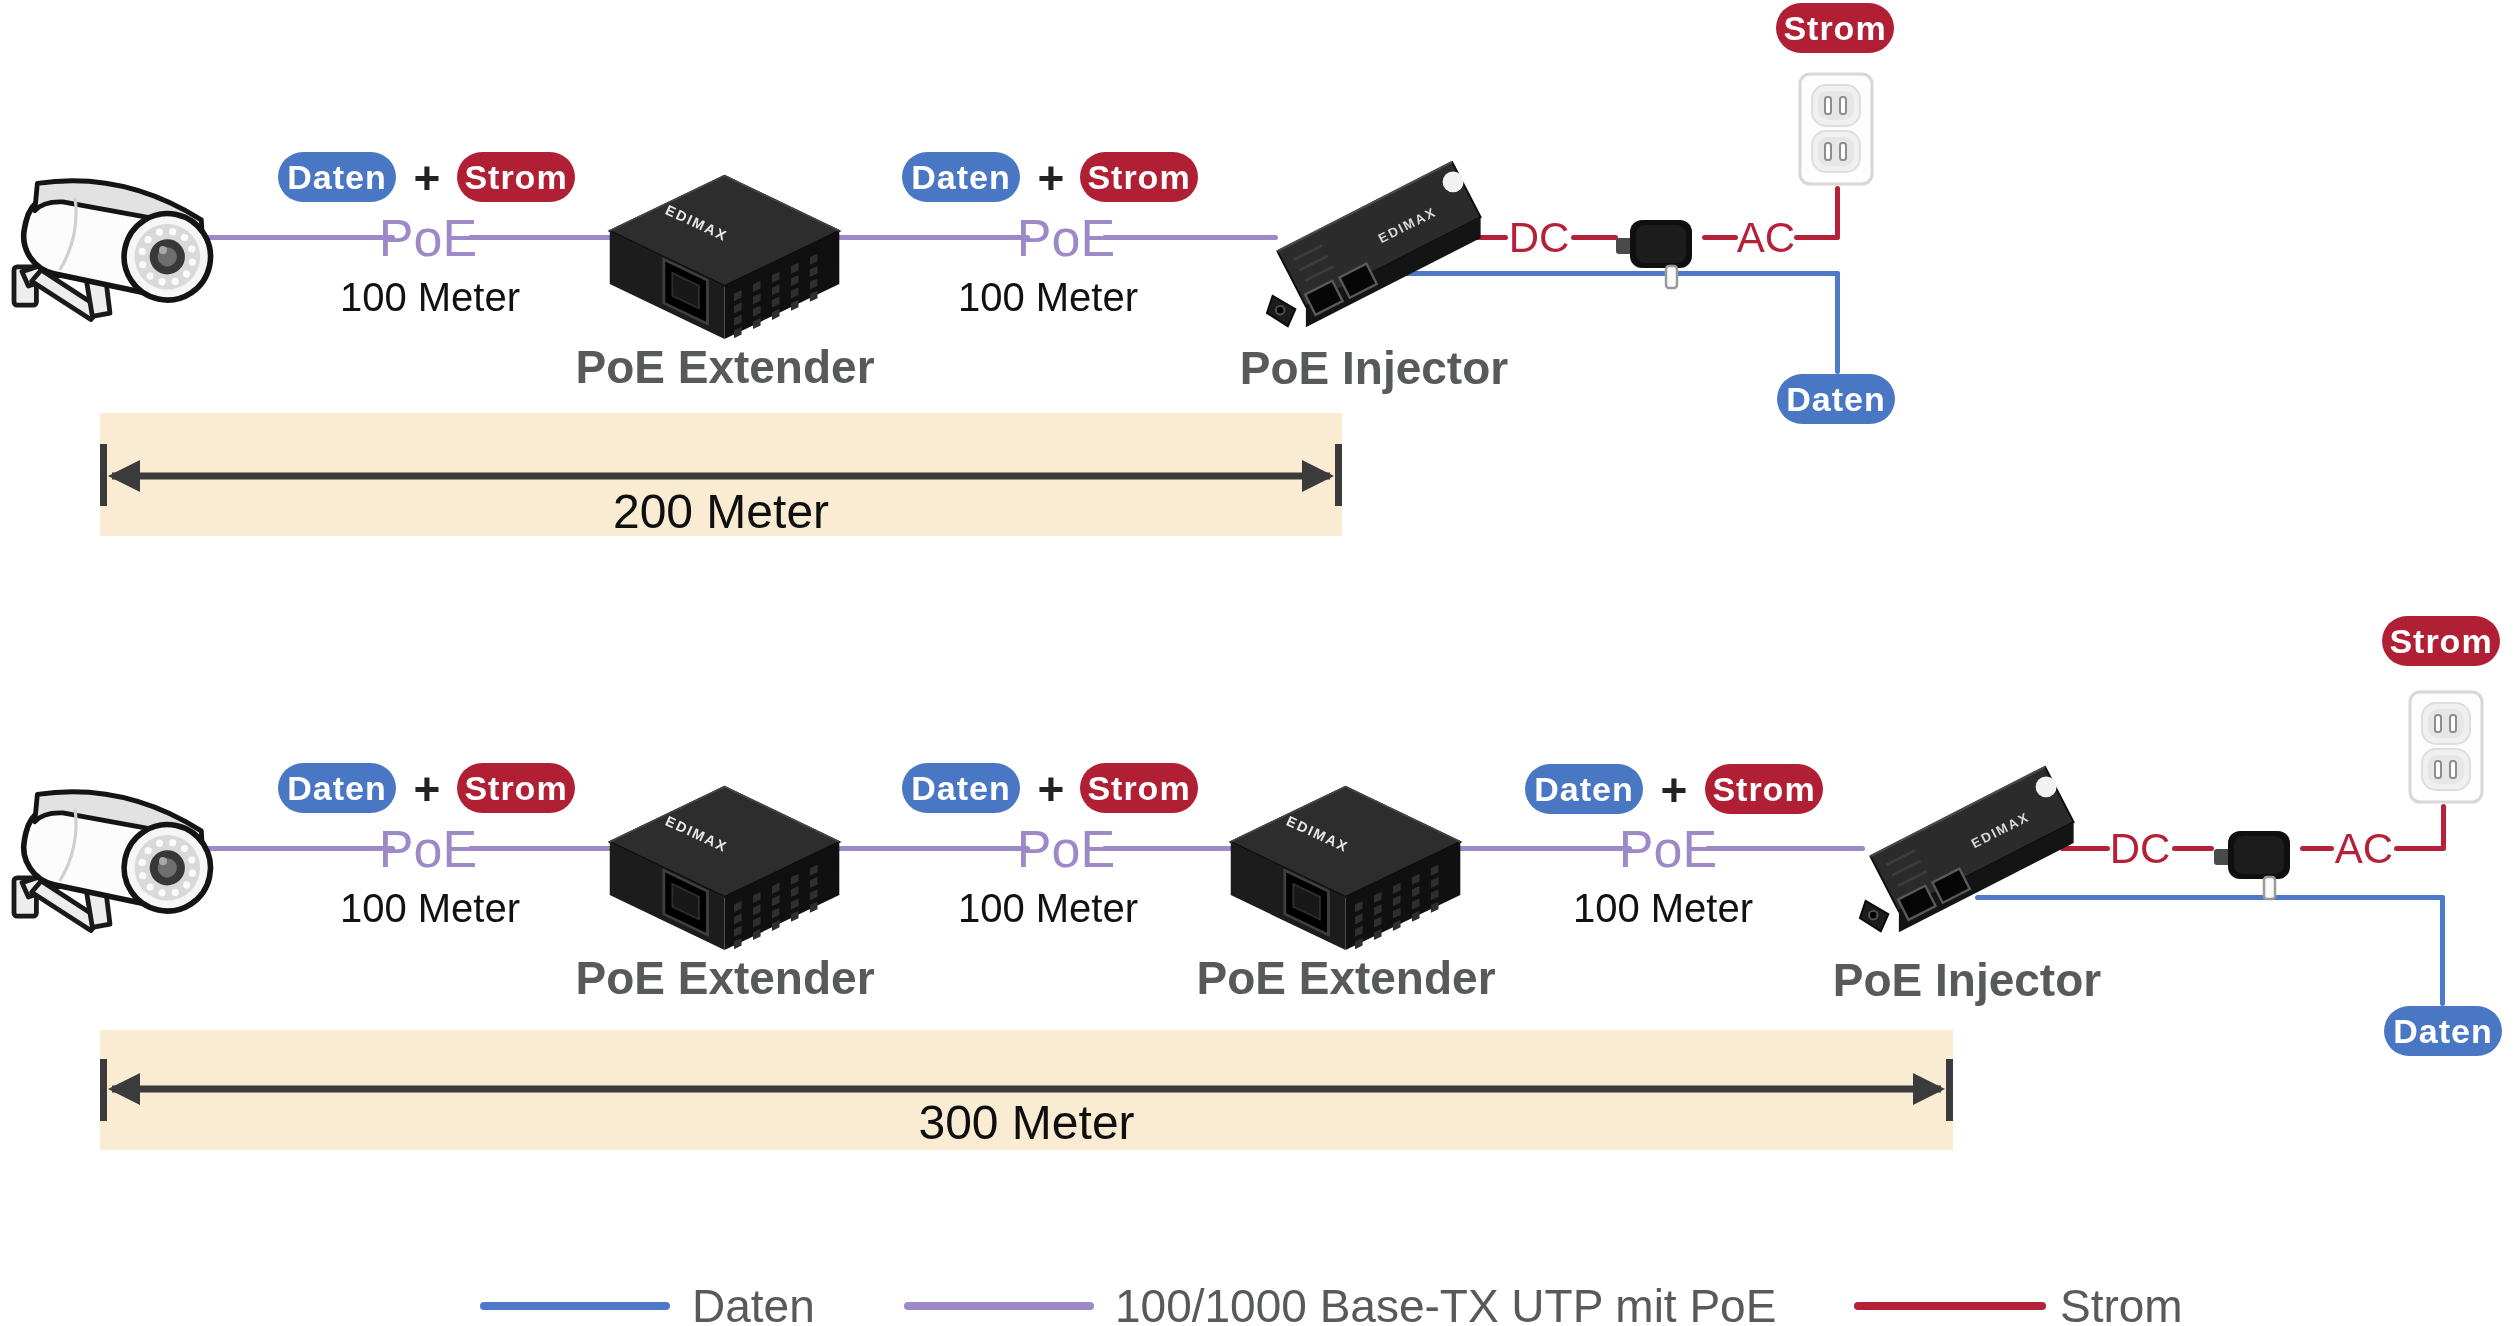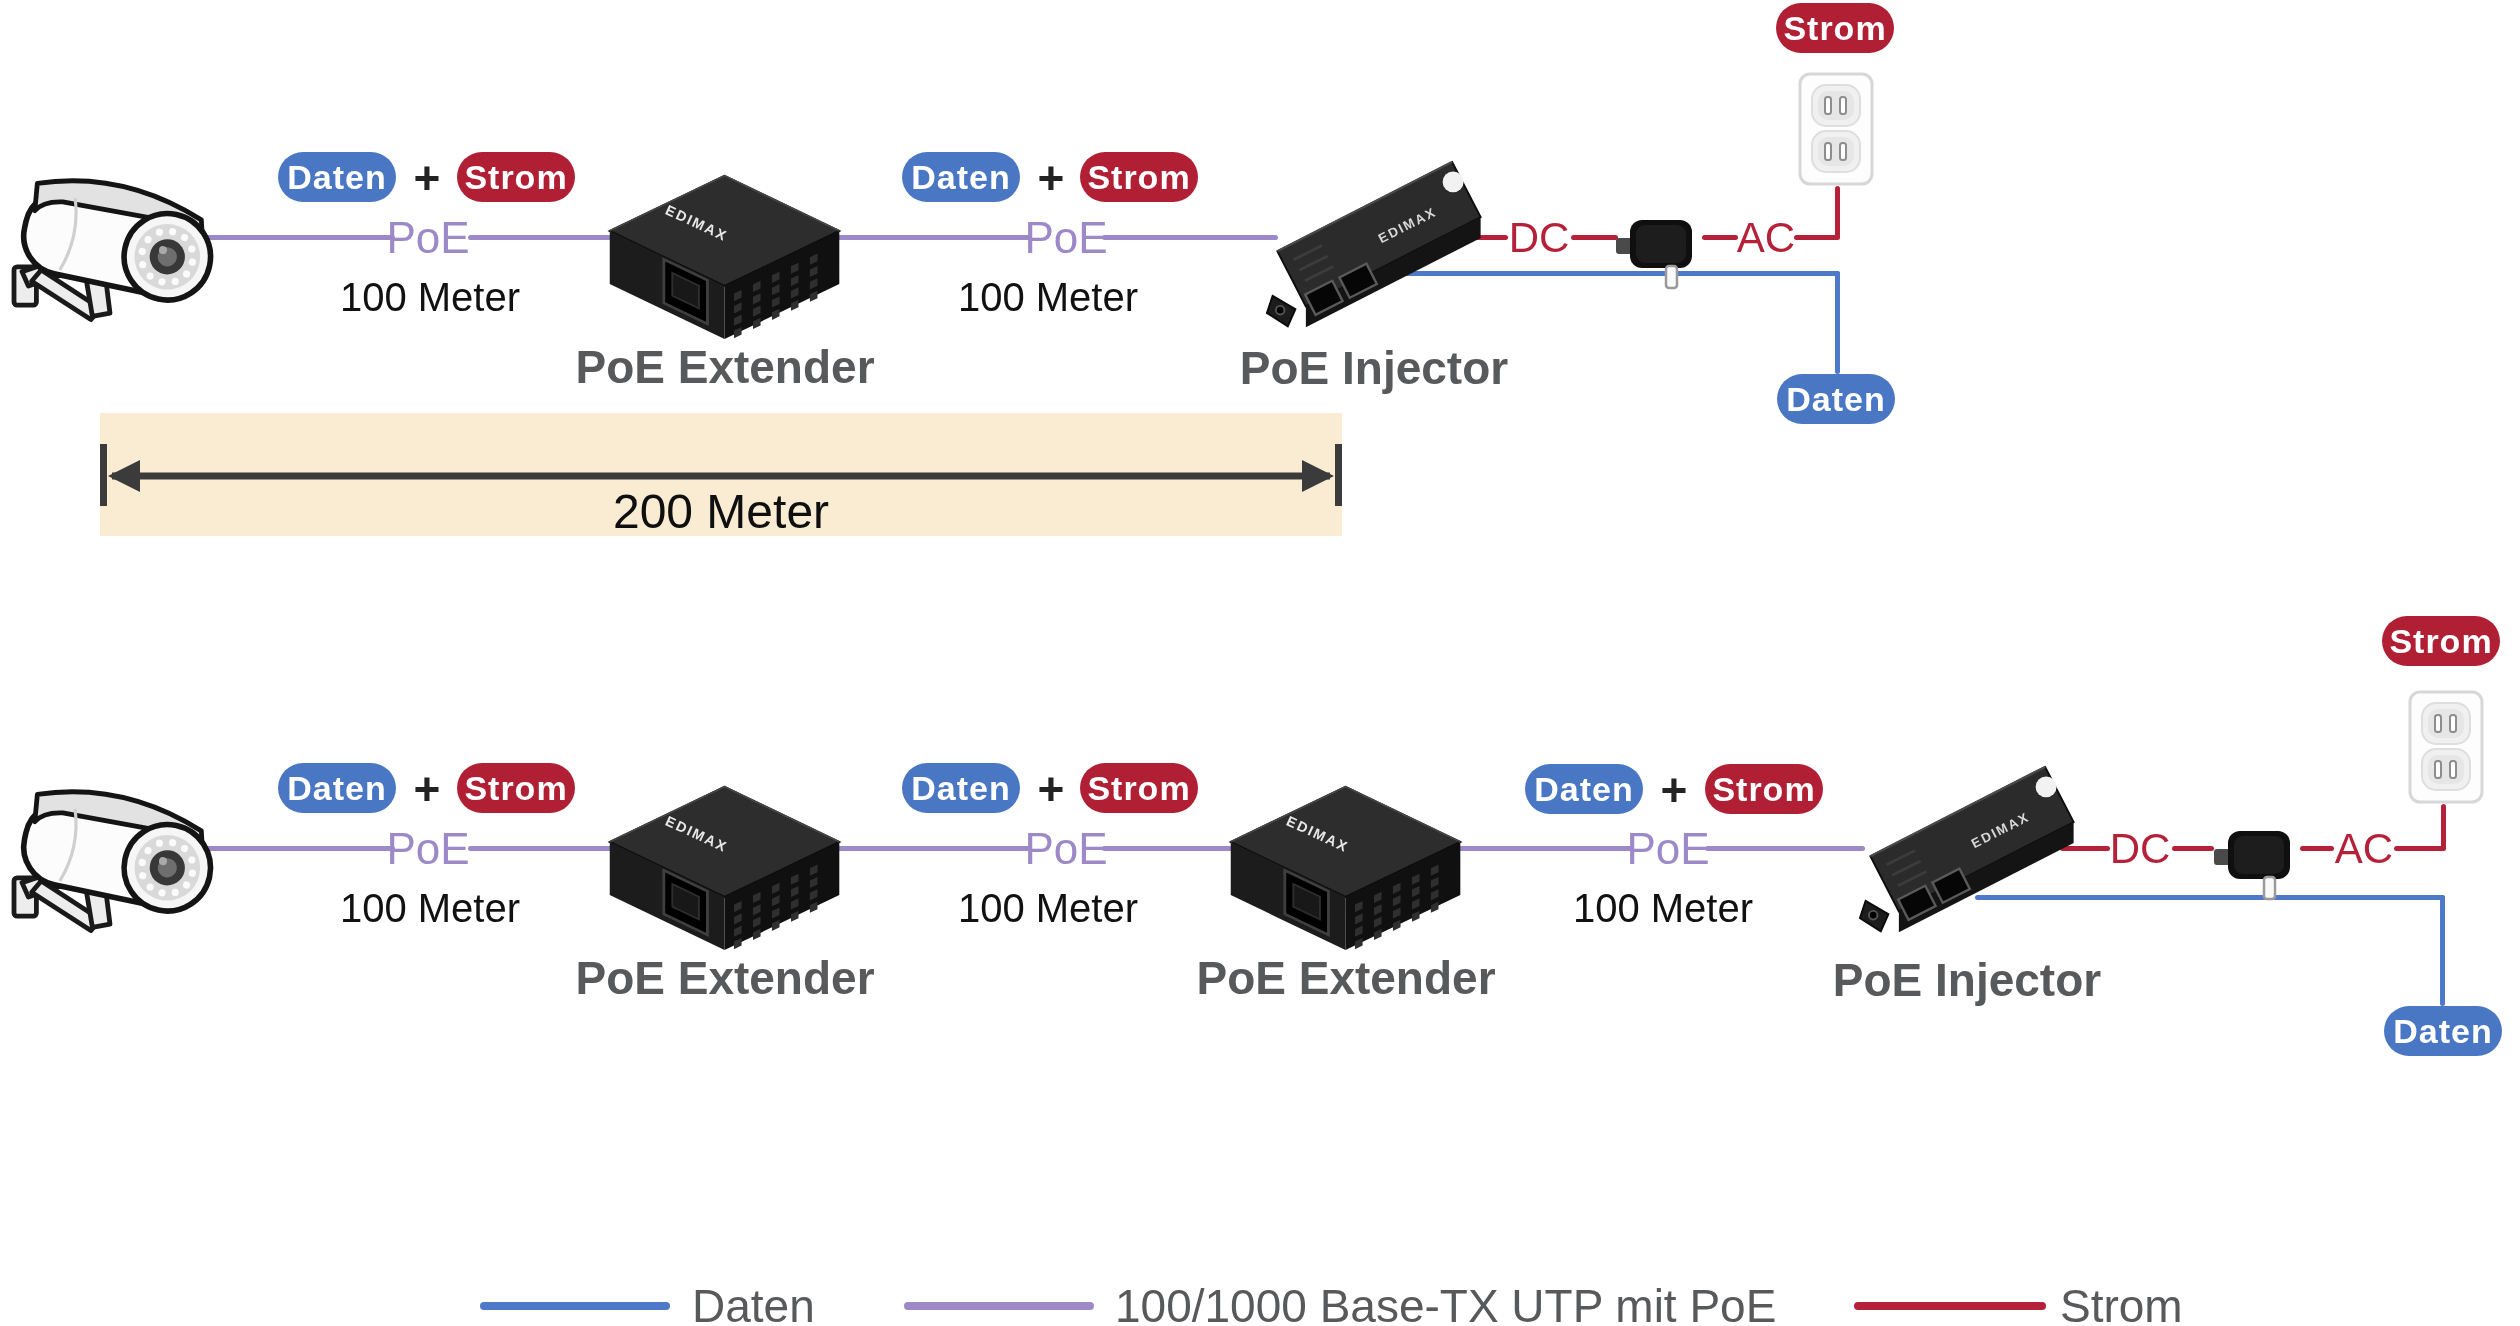--- a/index.html
+++ b/index.html
@@ -16,21 +16,21 @@
   .badge{
     position:absolute;width:118px;height:50px;border-radius:26px;
     display:flex;align-items:center;justify-content:center;
     color:#fff;font-size:34px;font-weight:bold;letter-spacing:1px;
   }
   .badge-blue{background:var(--daten-blue);}
   .badge-red{background:var(--strom-red);}
   .center-label{
     position:absolute;transform:translate(-50%,-50%);white-space:nowrap;line-height:1;
   }
-  .poe-label{font-size:44px;color:var(--poe-purple);}
+  .poe-label{font-size:52px;color:var(--poe-purple);}
   .plus-label{font-size:46px;font-weight:bold;color:#232323;}
   .meter-label{font-size:40px;color:#111111;}
   .device-label{font-size:46px;font-weight:bold;color:var(--label-gray);}
   .wire-label{font-size:42px;font-weight:normal;color:var(--power-red);}
   .band{position:absolute;background:var(--band-beige);}
   .band svg{position:absolute;left:0;top:0;}
   .band-label{
     position:absolute;left:50%;transform:translate(-50%,-50%);
     font-size:48px;color:#0f0f0f;white-space:nowrap;line-height:1;
   }
@@ -273,20 +273,30 @@
   <div class="center-label device-label" style="left:725px;top:978px;">PoE Extender</div>
   <div class="center-label device-label" style="left:1346px;top:978px;">PoE Extender</div>
   <div class="center-label device-label" style="left:1967px;top:980px;">PoE Injector</div>
 
   <div class="center-label wire-label" style="left:2140px;top:849px;">DC</div>
   <div class="center-label wire-label" style="left:2364px;top:849px;">AC</div>
 
   <div class="badge badge-red" style="left:2382px;top:616px;">Strom</div>
   <div class="badge badge-blue" style="left:2384px;top:1006px;">Daten</div>
 
+  <div class="band" style="left:100px;top:1030px;width:1853px;height:120px;">
+    <svg width="1853" height="120">
+      <rect x="0" y="29" width="7" height="62" fill="#3b3b3b"></rect>
+      <rect x="1846" y="29" width="7" height="62" fill="#3b3b3b"></rect>
+      <line x1="12" y1="59" x2="1841" y2="59" stroke="#3b3b3b" stroke-width="7"></line>
+      <polygon points="8,59 40,43 40,75" fill="#3b3b3b"></polygon>
+      <polygon points="1845,59 1813,43 1813,75" fill="#3b3b3b"></polygon>
+    </svg>
+    <div class="band-label" style="top:93px;">300 Meter</div>
+  </div>
 
   <div>
     <div class="legend-swatch" style="left:480px;top:1302px;width:190px;background:var(--data-blue);"></div>
     <div class="legend-label" style="left:692px;top:1306px;">Daten</div>
 
     <div class="legend-swatch" style="left:904px;top:1302px;width:190px;background:var(--poe-purple);"></div>
     <div class="legend-label" style="left:1115px;top:1306px;">100/1000 Base-TX UTP mit PoE</div>
 
     <div class="legend-swatch" style="left:1854px;top:1302px;width:192px;background:var(--power-red);"></div>
     <div class="legend-label" style="left:2060px;top:1306px;">Strom</div>

